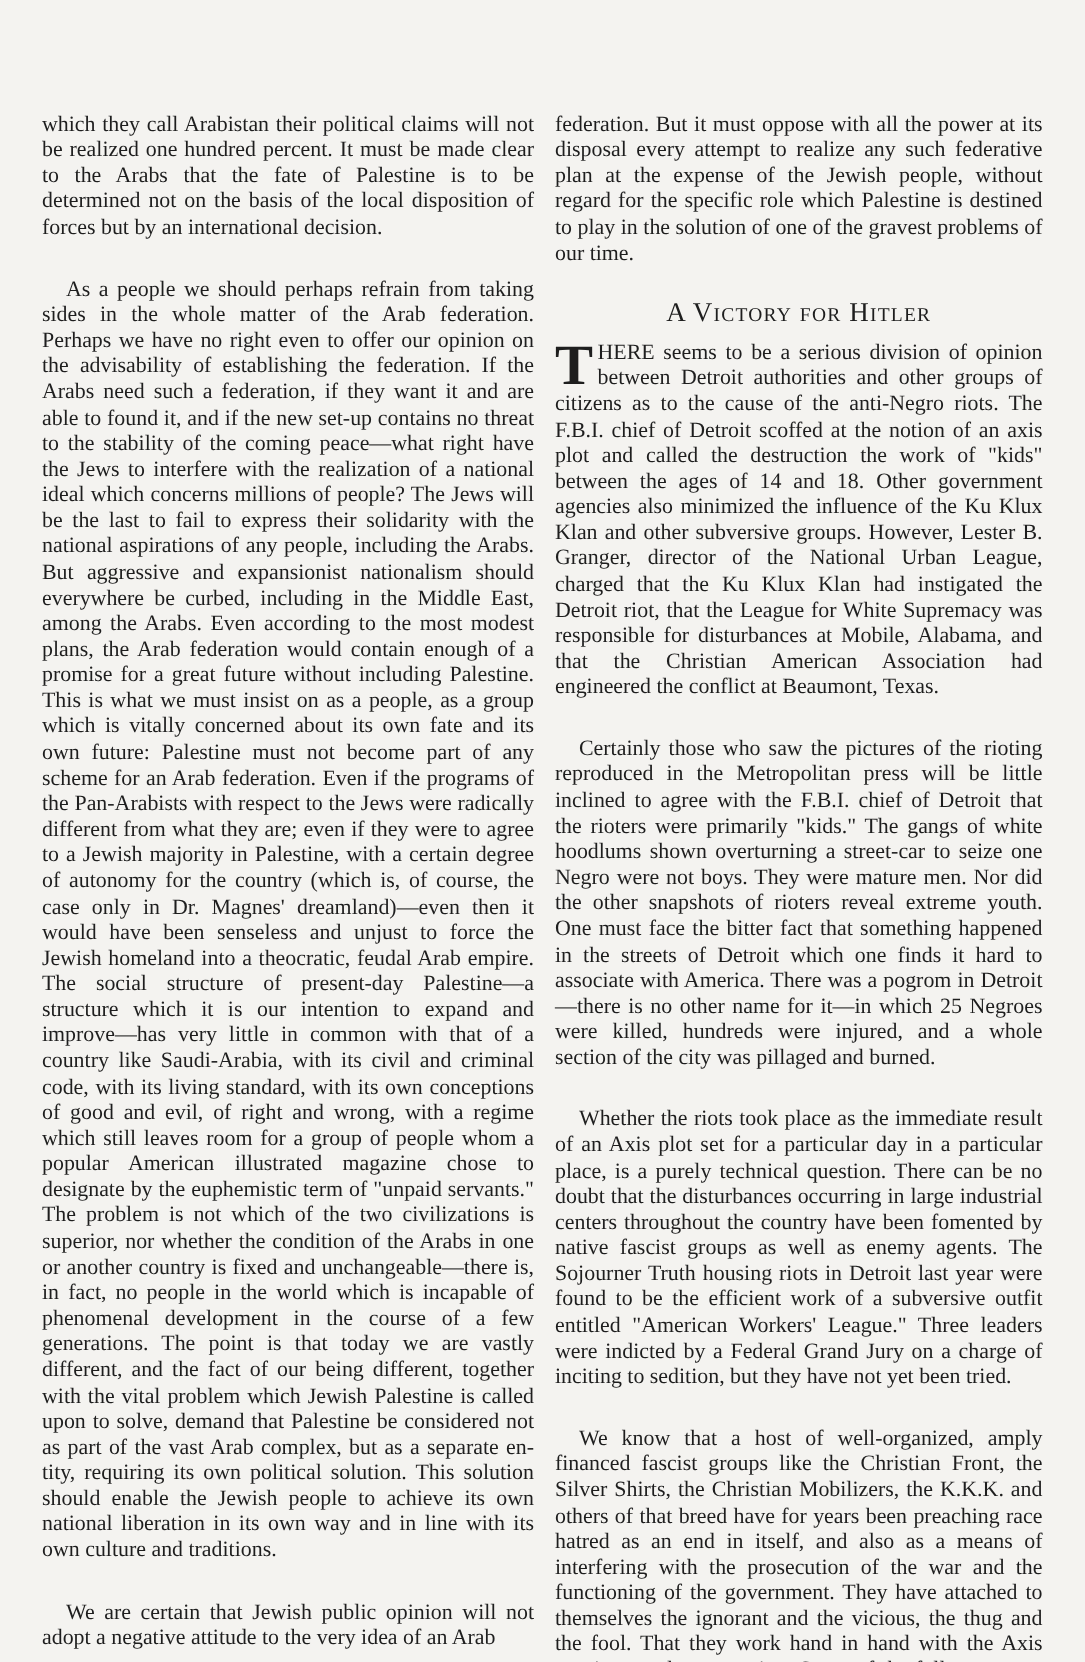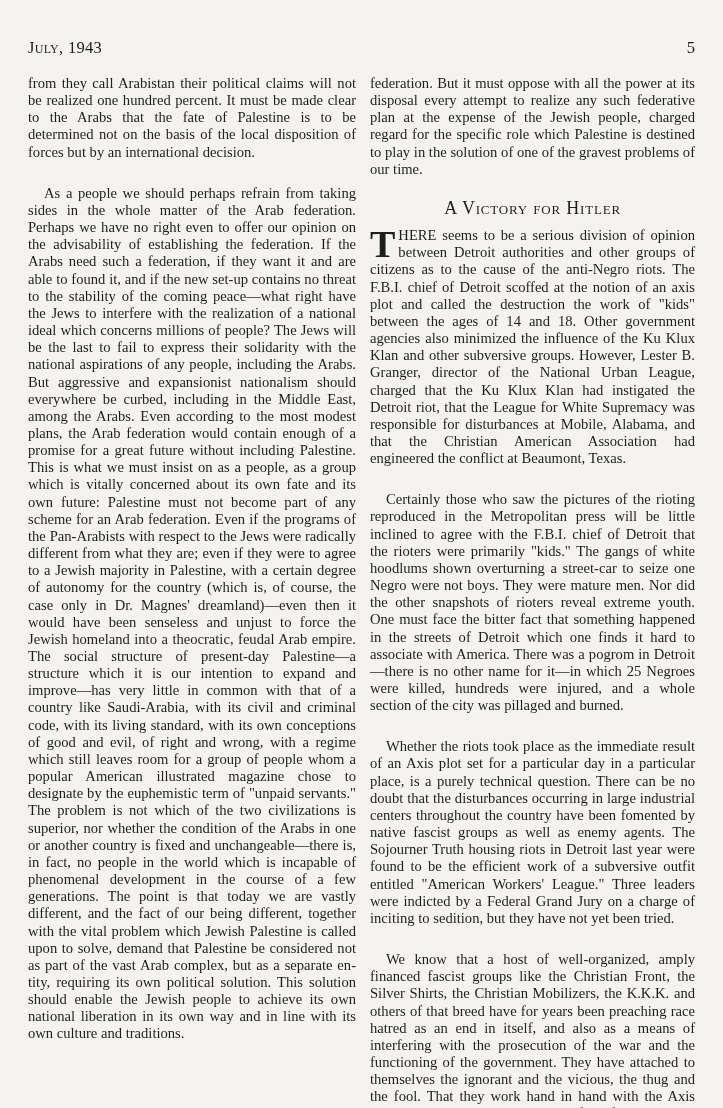--- a/index.html
+++ b/index.html
@@ -35,32 +35,29 @@
     float: left; font-size: 38px; line-height: 30px;
     margin: 2px 3px 0 0; font-weight: bold;
   }
   .lead-caps { font-variant: normal; }
 </style>
 </head>
 <body>
 
 <div class="page">
 
-  <div class="running-head">
-    <span class="date">July, 1943</span>
-    <span class="pnum">5</span>
-  </div>
 
   <div class="col left">
-    <p>from they call Arabistan their political claims will not be realized one hundred percent. It must be made clear to the Arabs that the fate of Palestine is to be determined not on the basis of the local disposition of forces but by an international decision.</p>
+    <p>which they call Arabistan their political claims will not be realized one hundred percent. It must be made clear to the Arabs that the fate of Palestine is to be determined not on the basis of the local disposition of forces but by an international decision.</p>
     <p class="indent">As a people we should perhaps refrain from taking sides in the whole matter of the Arab federation. Perhaps we have no right even to offer our opinion on the advisability of establishing the federation. If the Arabs need such a federation, if they want it and are able to found it, and if the new set-up con­tains no threat to the stability of the coming peace—what right have the Jews to interfere with the realiza­tion of a national ideal which concerns millions of people? The Jews will be the last to fail to express their solidarity with the national aspirations of any people, including the Arabs. But aggressive and expansionist nationalism should everywhere be curbed, including in the Middle East, among the Arabs. Even according to the most modest plans, the Arab federation would contain enough of a promise for a great future without including Palestine. This is what we must insist on as a people, as a group which is vitally concerned about its own fate and its own future: Palestine must not become part of any scheme for an Arab federation. Even if the programs of the Pan-Arabists with respect to the Jews were radically different from what they are; even if they were to agree to a Jewish majority in Palestine, with a certain degree of autonomy for the country (which is, of course, the case only in Dr. Magnes' dream­land)—even then it would have been senseless and unjust to force the Jewish homeland into a theocratic, feudal Arab empire. The social structure of present-day Palestine—a structure which it is our intention to expand and improve—has very little in common with that of a country like Saudi-Arabia, with its civil and criminal code, with its living standard, with its own conceptions of good and evil, of right and wrong, with a regime which still leaves room for a group of people whom a popular American illus­trated magazine chose to designate by the euphemistic term of "unpaid servants." The problem is not which of the two civilizations is superior, nor whether the condition of the Arabs in one or another country is fixed and unchangeable—there is, in fact, no people in the world which is incapable of phenomenal de­velopment in the course of a few generations. The point is that today we are vastly different, and the fact of our being different, together with the vital problem which Jewish Palestine is called upon to solve, demand that Palestine be considered not as part of the vast Arab complex, but as a separate en­tity, requiring its own political solution. This solu­tion should enable the Jewish people to achieve its own national liberation in its own way and in line with its own culture and traditions.</p>
+    <p class="indent">We are certain that Jewish public opinion will not adopt a negative attitude to the very idea of an Arab</p>
   </div>
 
   <div class="col right">
-    <p>federation. But it must oppose with all the power at its disposal every attempt to realize any such federative plan at the expense of the Jewish people, charged regard for the specific role which Palestine is destined to play in the solution of one of the gravest problems of our time.</p>
+    <p>federation. But it must oppose with all the power at its disposal every attempt to realize any such federative plan at the expense of the Jewish people, without regard for the specific role which Palestine is destined to play in the solution of one of the gravest problems of our time.</p>
     <h2 class="article-title">A Victory for Hitler</h2>
     <p class="noindent-first">
       <span class="dropcap">T</span><span class="lead-caps">HERE</span><span> seems to be a serious division of opinion between Detroit authorities and other groups of citizens as to the cause of the anti-Negro riots. The F.B.I. chief of Detroit scoffed at the notion of an axis plot and called the destruction the work of "kids" between the ages of 14 and 18. Other government agencies also minimized the influence of the Ku Klux Klan and other subversive groups. However, Lester B. Granger, director of the National Urban League, charged that the Ku Klux Klan had instigated the Detroit riot, that the League for White Supremacy was responsible for disturbances at Mobile, Alabama, and that the Christian American Association had engineered the conflict at Beaumont, Texas.</span>
     </p>
     <p class="indent">Certainly those who saw the pictures of the rioting reproduced in the Metropolitan press will be little inclined to agree with the F.B.I. chief of Detroit that the rioters were primarily "kids." The gangs of white hoodlums shown overturning a street-car to seize one Negro were not boys. They were mature men. Nor did the other snapshots of rioters reveal extreme youth. One must face the bitter fact that something happened in the streets of Detroit which one finds it hard to associate with America. There was a pogrom in Detroit—there is no other name for it—in which 25 Negroes were killed, hundreds were injured, and a whole section of the city was pillaged and burned.</p>
     <p class="indent">Whether the riots took place as the immediate result of an Axis plot set for a particular day in a particular place, is a purely technical question. There can be no doubt that the disturbances occurring in large industrial centers throughout the country have been fomented by native fascist groups as well as enemy agents. The Sojourner Truth housing riots in Detroit last year were found to be the efficient work of a subversive outfit entitled "American Work­ers' League." Three leaders were indicted by a Fed­eral Grand Jury on a charge of inciting to sedition, but they have not yet been tried.</p>
     <p class="indent">We know that a host of well-organized, amply financed fascist groups like the Christian Front, the Silver Shirts, the Christian Mobilizers, the K.K.K. and others of that breed have for years been preach­ing race hatred as an end in itself, and also as a means of interfering with the prosecution of the war and the functioning of the government. They have at­tached to themselves the ignorant and the vicious, the thug and the fool. That they work hand in hand with the Axis requires no demonstration. Some of the followers may be dupes, but the leaders are quite</p>
   </div>
 
 </div>

